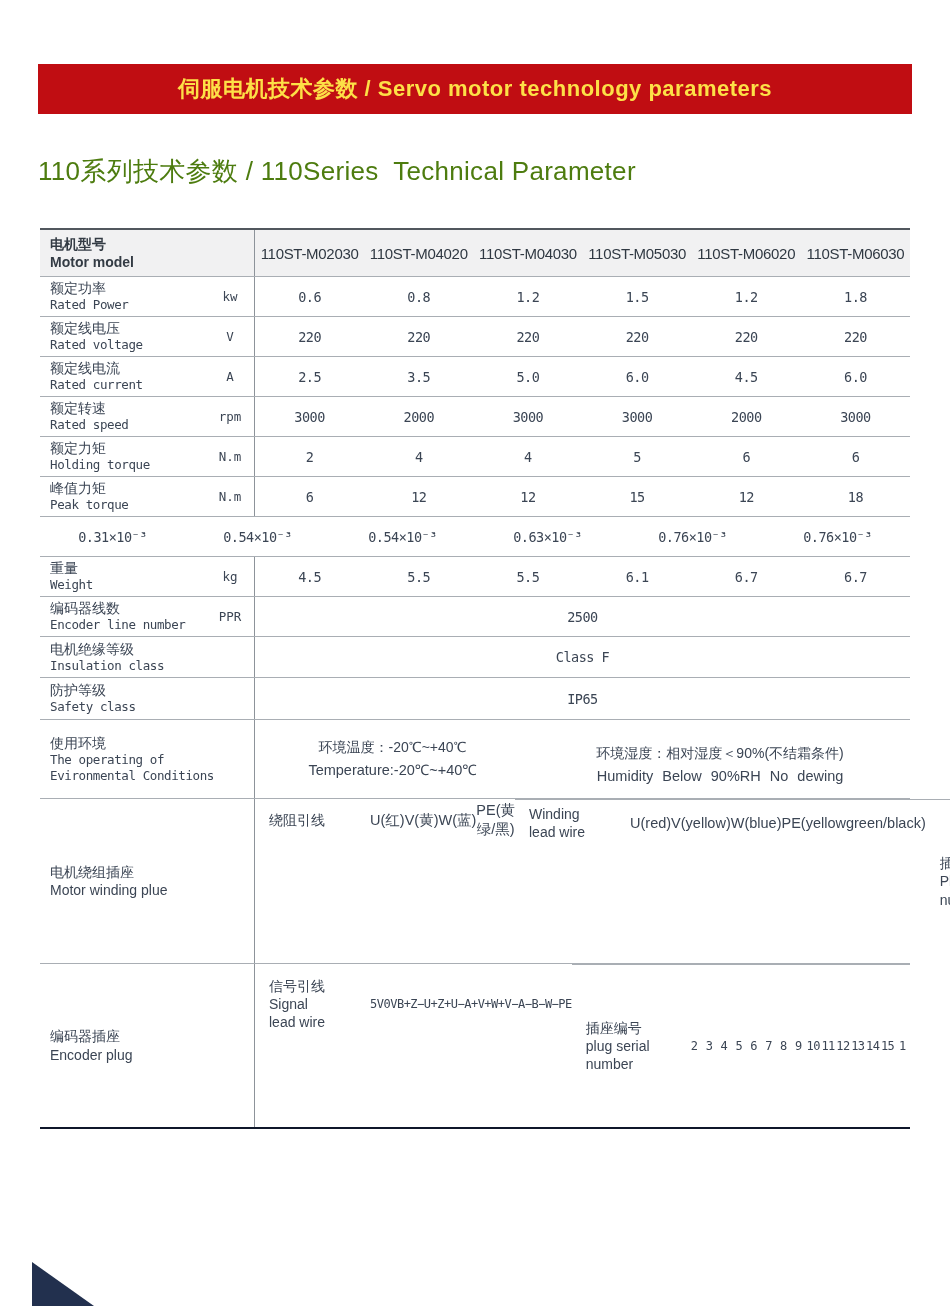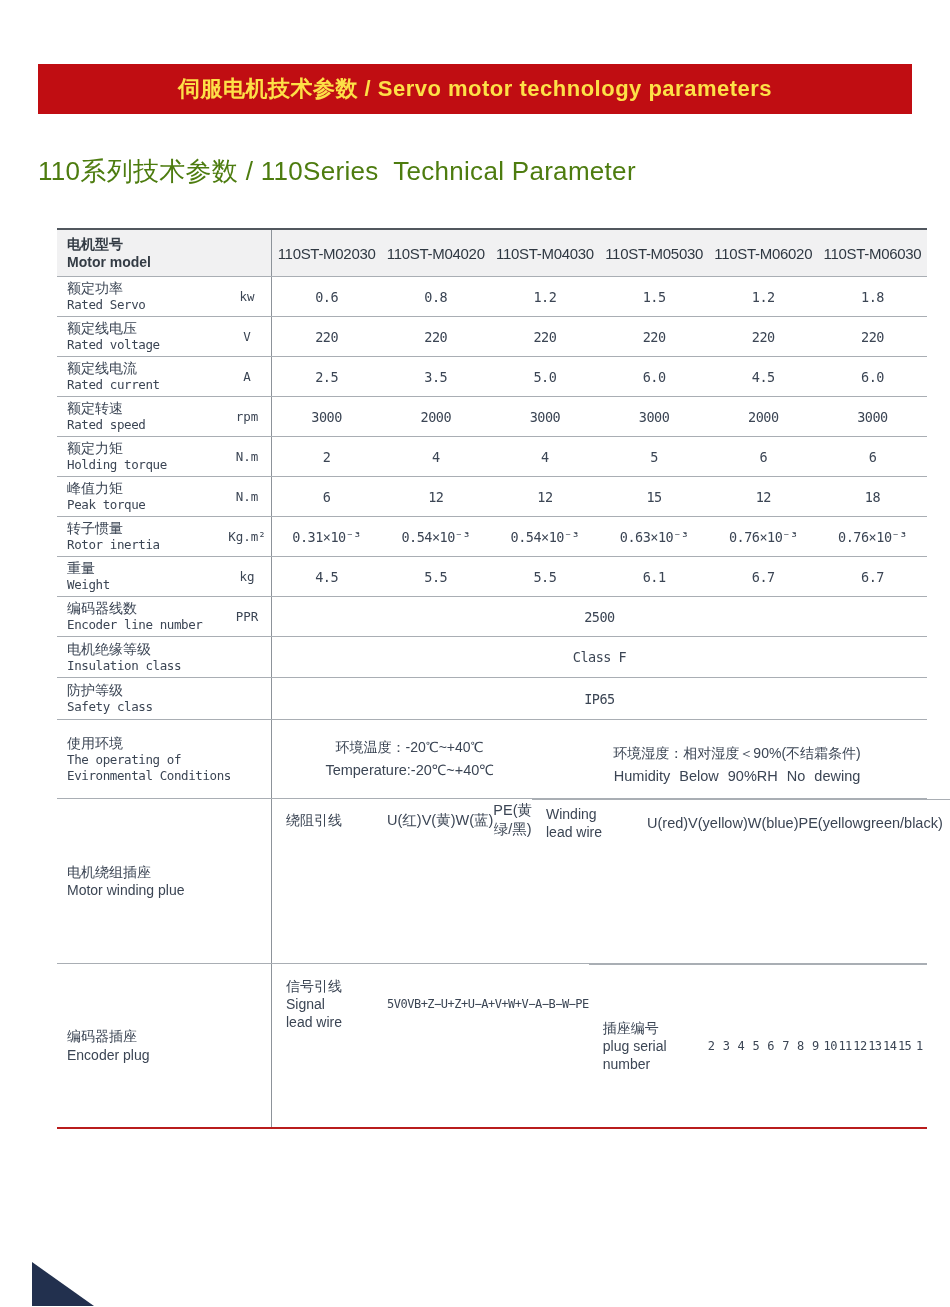--- a/index.html
+++ b/index.html
@@ -20,23 +20,23 @@
     color:#fde047; font-weight:bold; font-size:22px; letter-spacing:.5px;
   }
   
   .title {
     position:absolute; left:38px; top:154px;
     font-size:26px; font-weight:normal; color:#4d7c0f;
     letter-spacing:.3px; white-space:pre;
   }
   
   .tbl {
-    position:absolute; left:57px; top:228px; width:870px;
+    position:absolute; left:40px; top:228px; width:870px;
     border-top:2px solid #51575e;
-    border-bottom:2px solid #b91c1c;
+    border-bottom:2px solid #0f172a;
     font-size:14px;
   }
   .row { display:flex; border-bottom:1px solid #a9aeb4; min-height:40px; }
   .row:last-child { border-bottom:none; }
   .h47 { height:47px; } .h40 { height:40px; } .h41 { height:41px; }
   .h42 { height:42px; } .h79 { height:79px; } .h165 { height:165px; } .h163 { height:163px; }
   .left { width:215px; flex:0 0 215px; border-right:1px solid #8d939a; display:flex; }
   .lbl { flex:1; padding-left:10px; display:flex; flex-direction:column; justify-content:center; line-height:1.3; }
   .unit {
     width:48px; flex:0 0 48px; display:flex; align-items:center; justify-content:center;
@@ -105,21 +105,21 @@
         <div class="c">110ST-M05030</div>
         <div class="c">110ST-M06020</div>
         <div class="c">110ST-M06030</div>
       </div>
     </div>
 
     <div class="row h40">
       <div class="left">
           <div class="lbl">
           <div class="zh">额定功率</div>
-          <div class="en">Rated Servo</div>
+          <div class="en">Rated Power</div>
         </div>
         <div class="unit">kw</div>
       </div>
       <div class="cells">
         <div class="c">0.6</div>
         <div class="c">0.8</div>
         <div class="c">1.2</div>
         <div class="c">1.5</div>
         <div class="c">1.2</div>
         <div class="c">1.8</div>
@@ -210,27 +210,20 @@
         <div class="c">6</div>
         <div class="c">12</div>
         <div class="c">12</div>
         <div class="c">15</div>
         <div class="c">12</div>
         <div class="c">18</div>
       </div>
     </div>
 
     <div class="row h40">
-      <div class="left">
-          <div class="lbl">
-          <div class="zh">转子惯量</div>
-          <div class="en">Rotor inertia</div>
-        </div>
-        <div class="unit">Kg.m²</div>
-      </div>
       <div class="cells">
         <div class="c">0.31×10⁻³</div>
         <div class="c">0.54×10⁻³</div>
         <div class="c">0.54×10⁻³</div>
         <div class="c">0.63×10⁻³</div>
         <div class="c">0.76×10⁻³</div>
         <div class="c">0.76×10⁻³</div>
       </div>
     </div>
 

